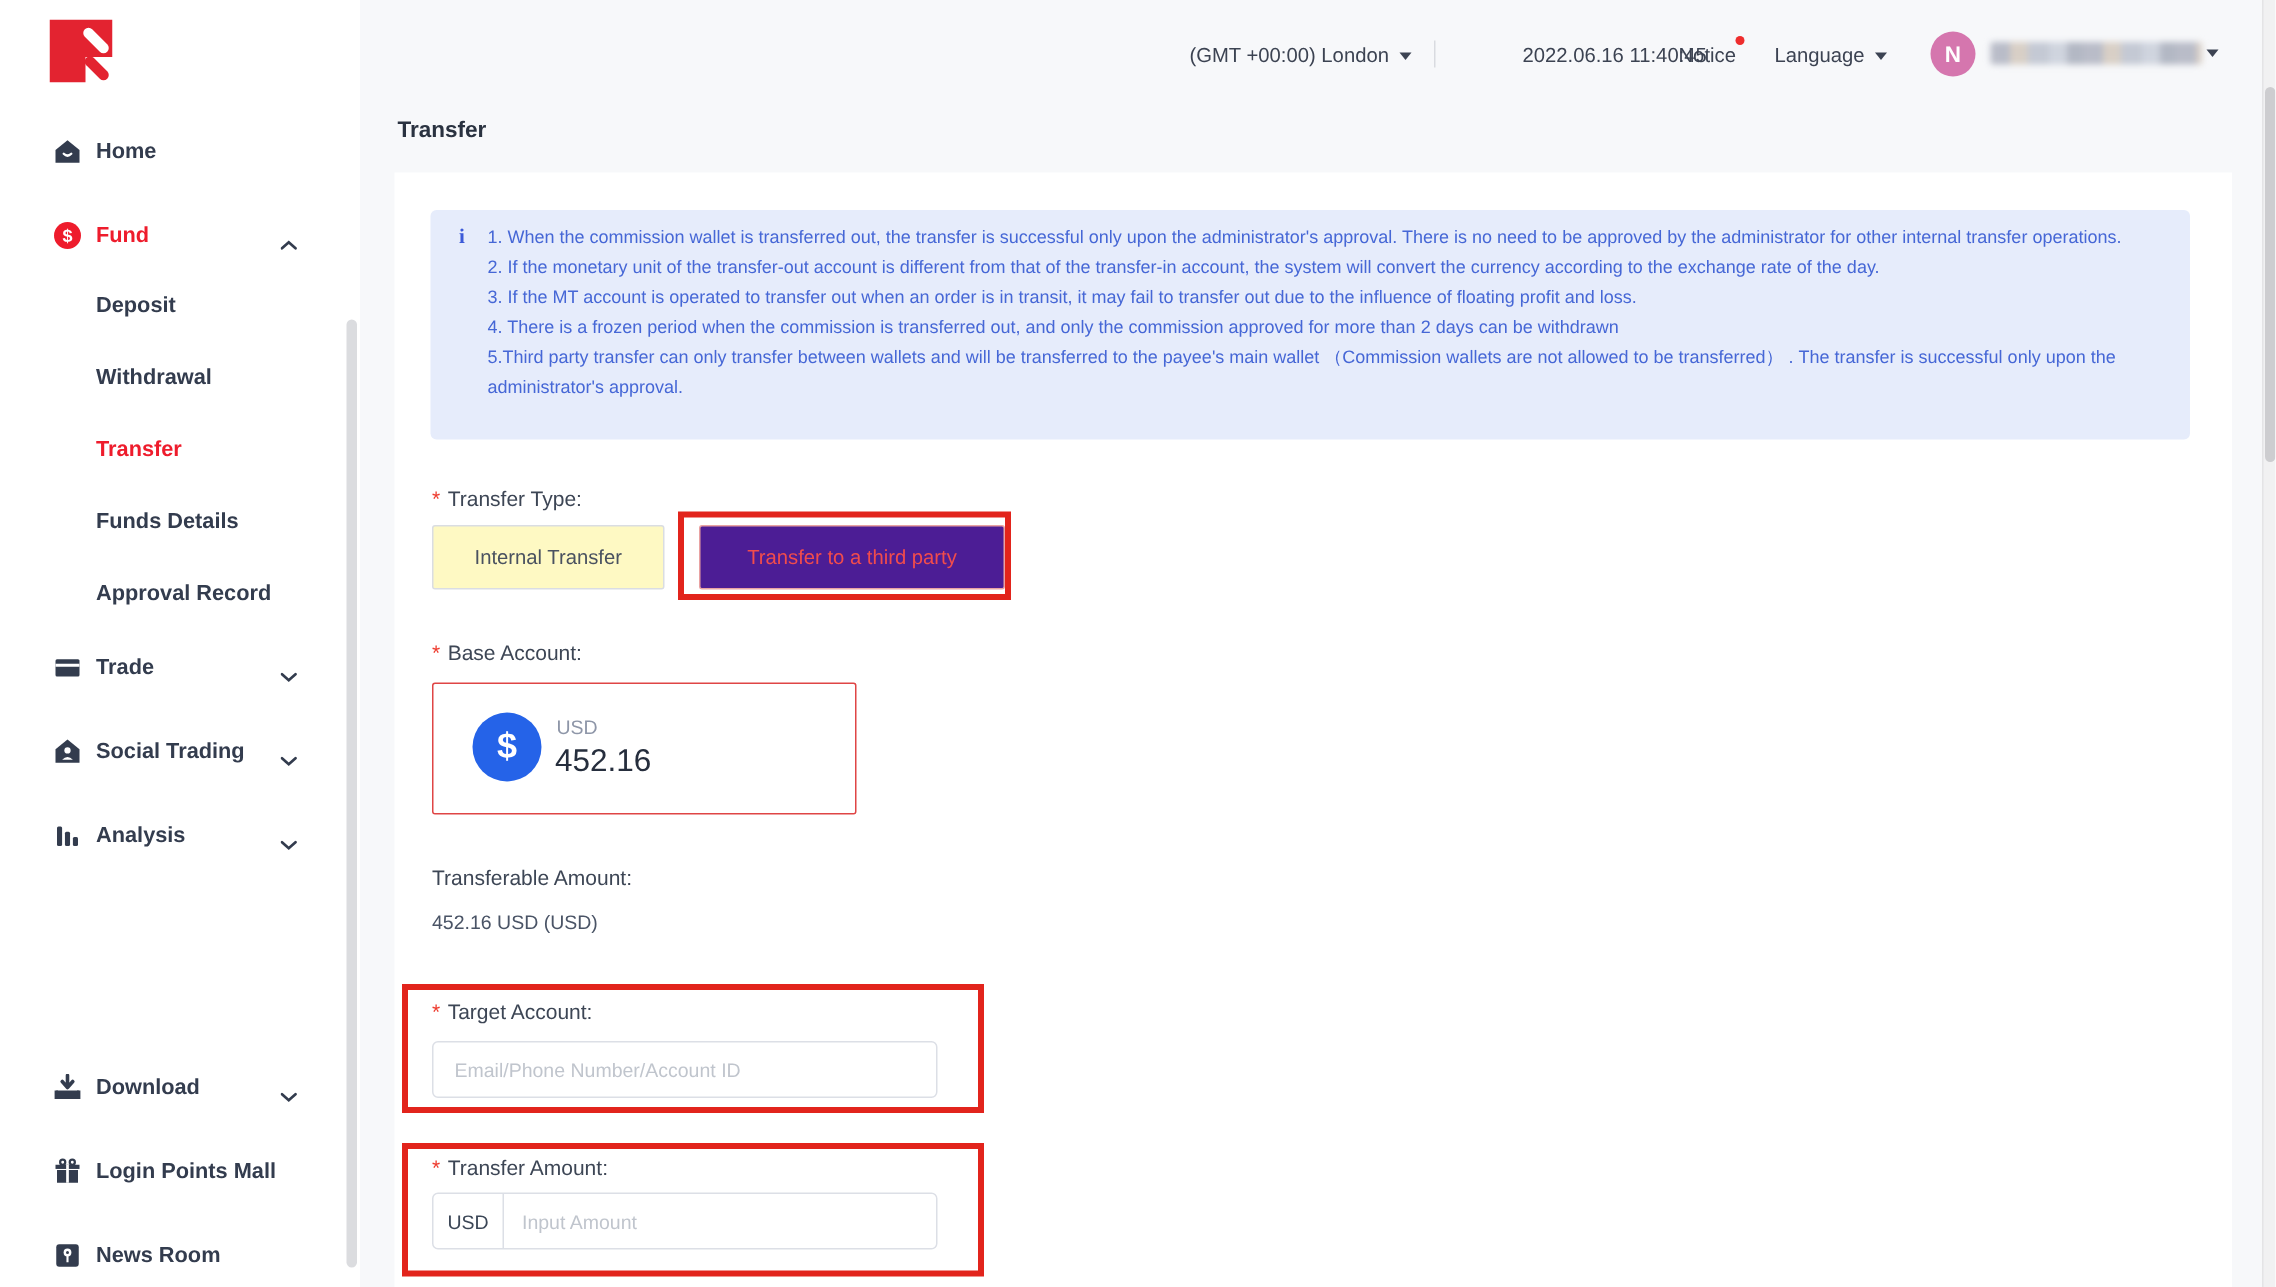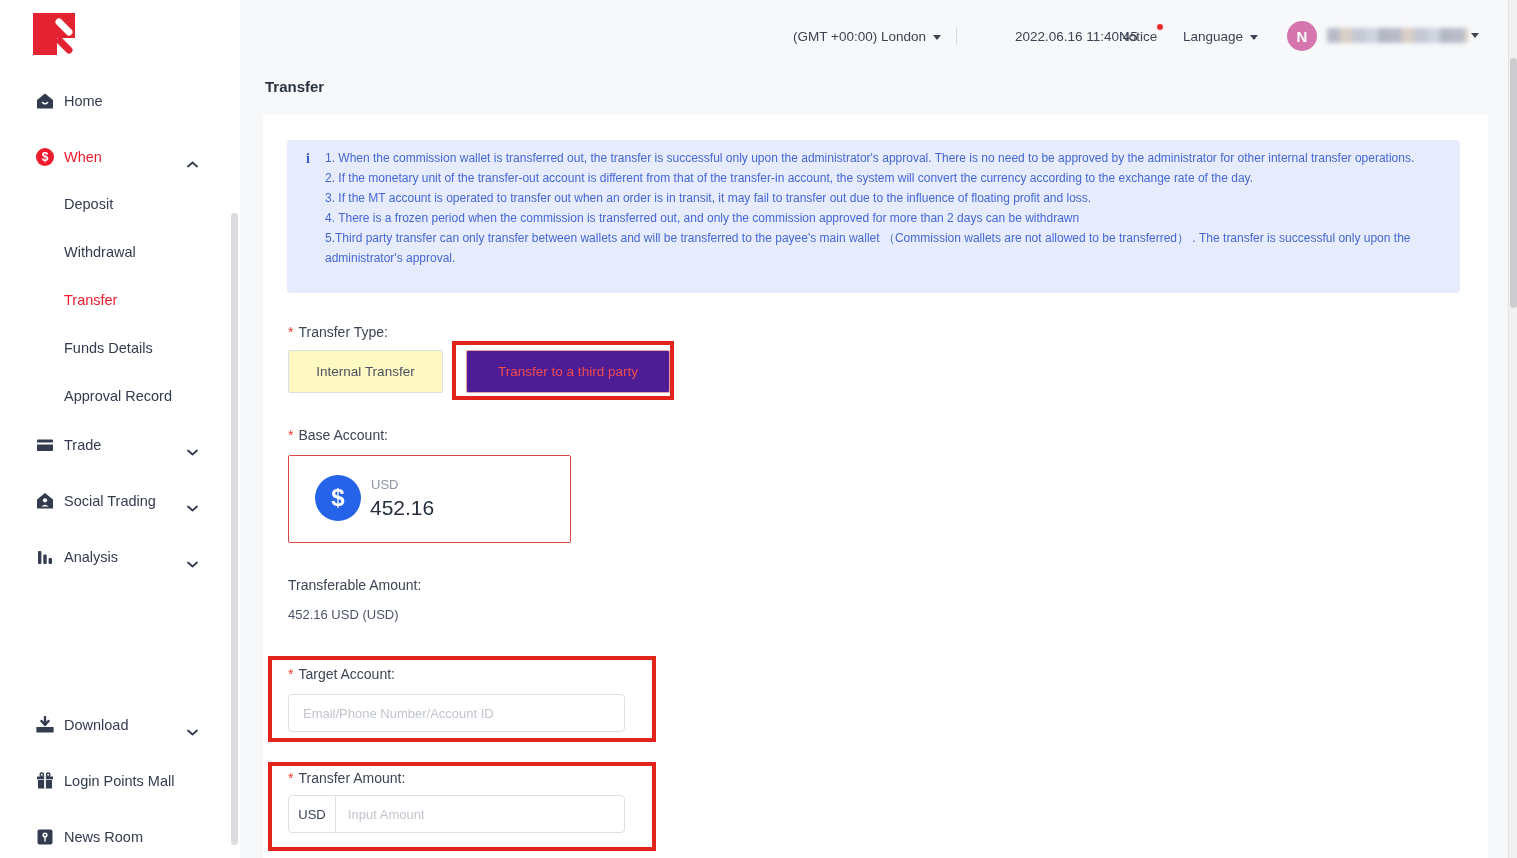--- a/index.html
+++ b/index.html
@@ -4,21 +4,21 @@
 <style>
   html,body{margin:0;padding:0;}
   body{font-family:"Liberation Sans","DejaVu Sans",sans-serif;}
   #app{position:relative;width:1517px;height:858px;background:#f7f8fa;overflow:hidden;}
 
   
   .sidebar{position:absolute;left:0;top:0;width:240px;height:858px;background:#ffffff;}
   .logo{position:absolute;left:33px;top:13px;width:42px;height:42px;}
   .nav-item{position:absolute;left:0;width:232px;height:24px;cursor:pointer;}
   .nav-icon{position:absolute;left:36px;top:2px;width:18px;height:18px;}
-  .nav-label{position:absolute;left:64px;top:3px;font-size:14.5px;font-weight:400;color:#333c4e;white-space:nowrap;}
+  .nav-label{position:absolute;left:64px;top:3px;font-size:14.5px;font-weight:700;color:#333c4e;white-space:nowrap;}
   .nav-sub .nav-label{left:64px;}
   .nav-chevron{position:absolute;left:187px;top:8px;}
   .nav-red .nav-label{color:#ee1c2c;}
   .fund-circle{width:18px;height:18px;border-radius:50%;background:#ee1c2c;color:#fff;font-size:12px;font-weight:700;
     display:flex;align-items:center;justify-content:center;}
   .sb-scrollbar{position:absolute;left:231px;top:213px;width:7px;height:632px;background:#dbdcdf;border-radius:4px;}
 
   
   .topbar-text{position:absolute;font-size:13.5px;color:#3c4352;white-space:nowrap;}
   .caret-down{display:inline-block;width:0;height:0;border-left:4.5px solid transparent;border-right:4.5px solid transparent;
@@ -96,21 +96,21 @@
             <path d="M6.5 10.5 Q9 13 11.5 10.5" stroke="#fff" stroke-width="1.6" fill="none" stroke-linecap="round"></path>
           </svg>
       </span>
       <span class="nav-label">Home</span>
     </div>
 
     <div class="nav-item nav-red" style="top:146px">
       <span class="nav-icon">
           <span class="fund-circle">$</span>
         </span>
-      <span class="nav-label">When</span>
+      <span class="nav-label">Fund</span>
       <span class="nav-chevron">
         <svg width="11" height="7" viewBox="0 0 11 7">
             <polyline points="1,5.5 5.5,1.5 10,5.5" fill="none" stroke="#333c4e" stroke-width="1.8" stroke-linecap="round"></polyline>
           </svg>
       </span>
     </div>
 
     <div class="nav-item nav-sub" style="top:193px">
       <span class="nav-label">Deposit</span>
     </div>

